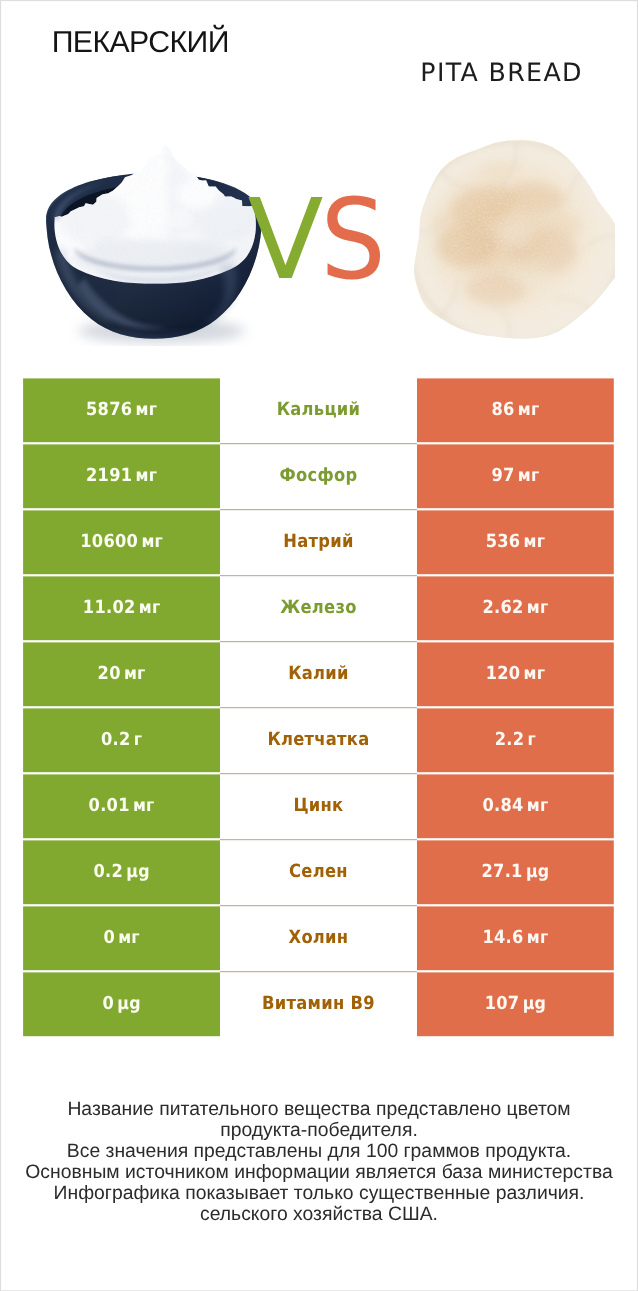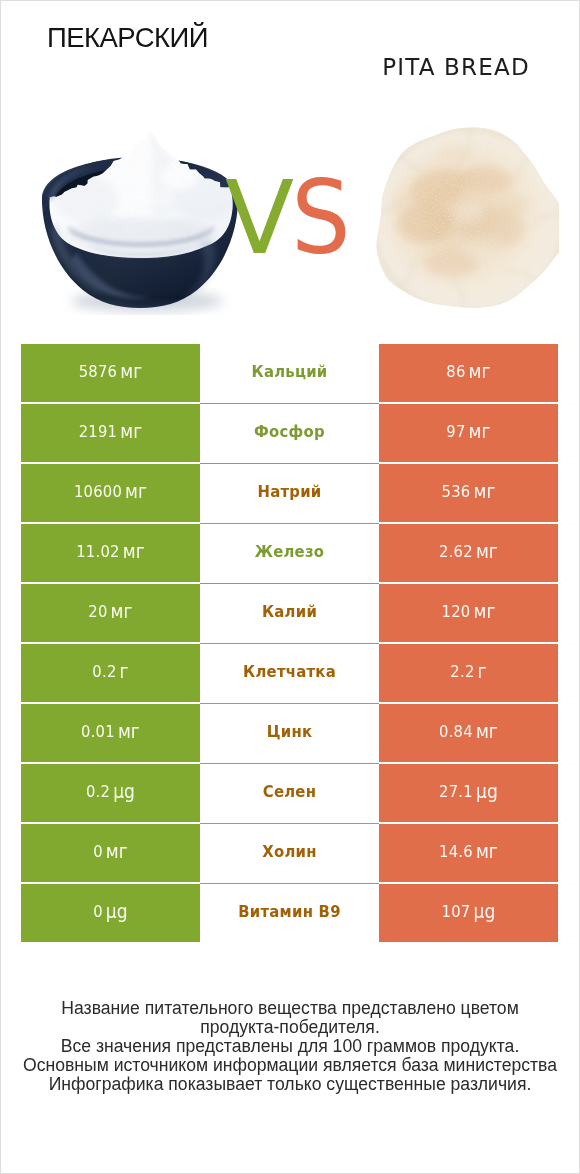--- a/index.html
+++ b/index.html
@@ -26,22 +26,22 @@
   .row{position:relative;height:58px;margin-bottom:2px;display:flex;}
   .row:last-child{margin-bottom:0;}
   .cell{height:58px;display:flex;align-items:center;justify-content:center;box-sizing:border-box;}
   .cl{width:179px;background:#81a82f;color:#fbfdf0;}
   .cm{width:179px;background:#ffffff;position:relative;}
   .cm::after{content:"";position:absolute;left:0;right:0;bottom:-2px;height:1px;background:#929a6b;}
   .cm.og::after{background:#b58e7e;}
   .row:last-child .cm::after{display:none;}
   .cr{width:179px;background:#e06e4a;color:#fef8f3;}
   
-  .num{font-family:"DejaVu Sans Condensed","DejaVu Sans",sans-serif;font-size:16.4px;font-weight:400;letter-spacing:.25px;position:relative;top:-2px;}
-  .unit{font-family:"DejaVu Sans Condensed","DejaVu Sans",sans-serif;font-size:19px;font-weight:400;margin-left:3px;letter-spacing:.1px;position:relative;top:-2px;}
+  .num{font-family:"DejaVu Sans Condensed","DejaVu Sans",sans-serif;font-size:16.4px;font-weight:700;letter-spacing:.25px;position:relative;top:-2px;}
+  .unit{font-family:"DejaVu Sans Condensed","DejaVu Sans",sans-serif;font-size:16px;font-weight:700;margin-left:3px;letter-spacing:.1px;position:relative;top:-2px;}
   .lbl{font-family:"DejaVu Sans Condensed","DejaVu Sans",sans-serif;font-size:16.5px;font-weight:700;letter-spacing:0.25px;position:relative;top:-2px;text-align:right;}
   .lbl.g{color:#7d9b33;}
   .lbl.o{color:#a16207;}
 
   
   .foot{position:absolute;left:0;top:998px;width:578px;text-align:center;
         font-size:17.6px;color:#2b2b2b;line-height:19px;font-weight:400;}
   .foot div{white-space:nowrap;}
 </style>
 </head>
@@ -400,14 +400,15 @@
         </div>
       </div>
     </div>
 
   <div class="foot" id="foot">
       <div>Название питательного вещества представлено цветом</div>
       <div>продукта-победителя.</div>
       <div>Все значения представлены для 100 граммов продукта.</div>
       <div>Основным источником информации является база министерства</div>
       <div>Инфографика показывает только существенные различия.</div>
+      <div>сельского хозяйства США.</div>
     </div>
 </div>
 
 </body></html>

